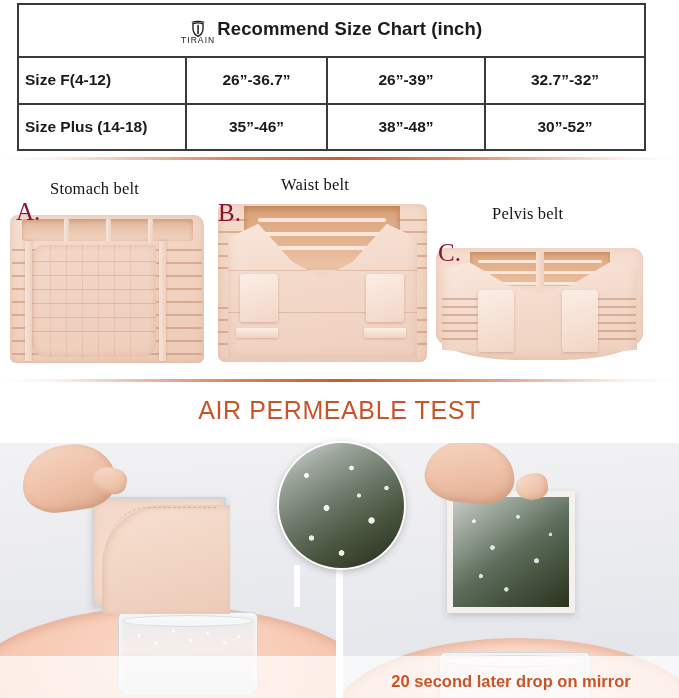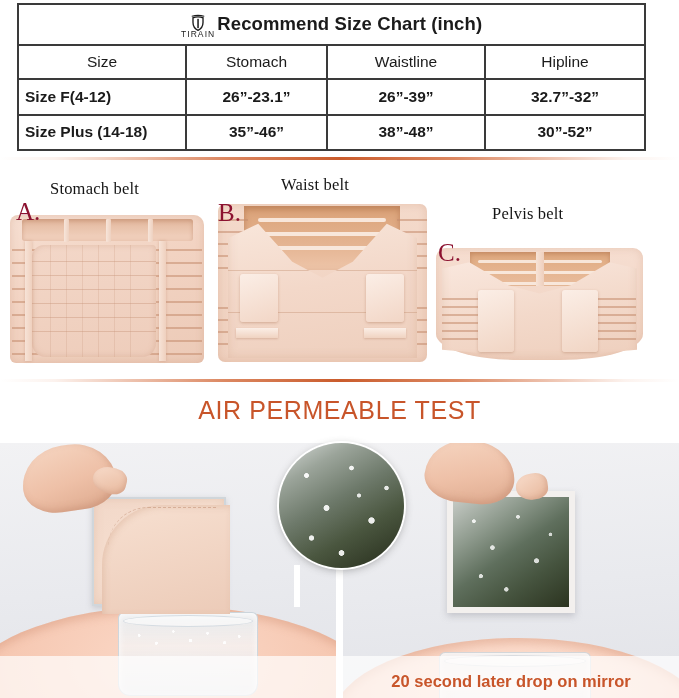--- a/index.html
+++ b/index.html
@@ -42,21 +42,20 @@
   .chart-title-cell {
     height: 38px;
     text-align: center;
     font-size: 18.5px;
     font-weight: bold;
     letter-spacing: 0.1px;
     position: relative;
   }
   .chart-title-inner {
     display: flex;
-    align-items: center;
     justify-content: center;
     gap: 2px;
   }
   .brand-logo {
     display: inline-flex;
     flex-direction: column;
     align-items: center;
     justify-content: center;
     line-height: 1;
     position: relative;
@@ -584,28 +583,22 @@
                 <path d="M4.4 4.2 Q10 2.4 15.6 4.2 L15.6 9.4 Q15.6 15.4 10 18.2 Q4.4 15.4 4.4 9.4 Z" fill="none" stroke="#1b1b1b" stroke-width="1.5"></path>
                 <rect x="9.2" y="5.4" width="1.7" height="10.4" fill="#1b1b1b"></rect>
               </svg>
               <span class="brandname">TIRAIN</span>
             </span>
             <span class="chart-title-text">Recommend Size Chart (inch)</span>
           </div>
         </td>
       </tr>
       <tr>
-        <td class="hdr-cell left-col">Size</td>
-        <td class="hdr-cell">Stomach</td>
-        <td class="hdr-cell">Waistline</td>
-        <td class="hdr-cell">Hipline</td>
-      </tr>
-      <tr>
         <td class="body-cell sizename">Size F(4-12)</td>
-        <td class="body-cell">26”-23.1”</td>
+        <td class="body-cell">26”-36.7”</td>
         <td class="body-cell">26”-39”</td>
         <td class="body-cell">32.7”-32”</td>
       </tr>
       <tr>
         <td class="body-cell sizename">Size Plus (14-18)</td>
         <td class="body-cell">35”-46”</td>
         <td class="body-cell">38”-48”</td>
         <td class="body-cell">30”-52”</td>
       </tr>
     </tbody>

